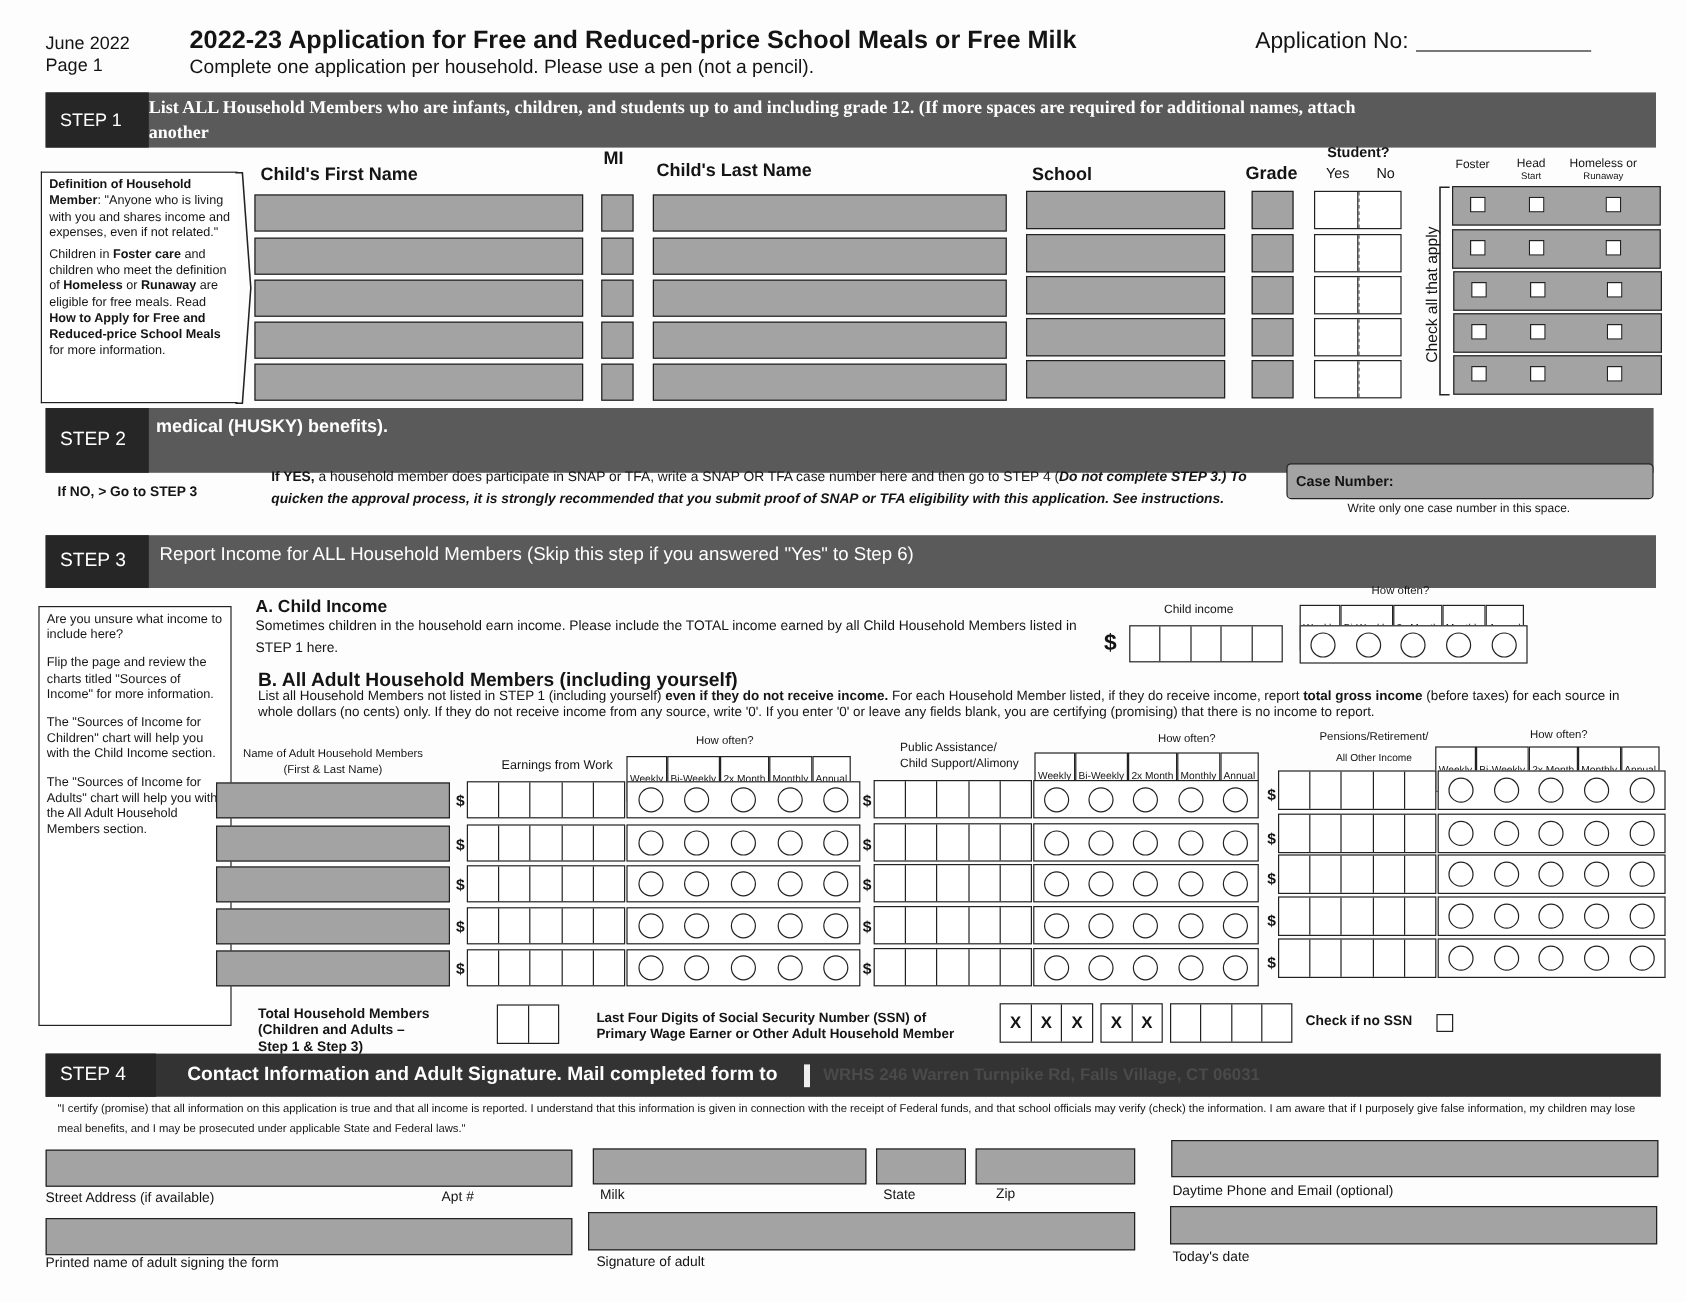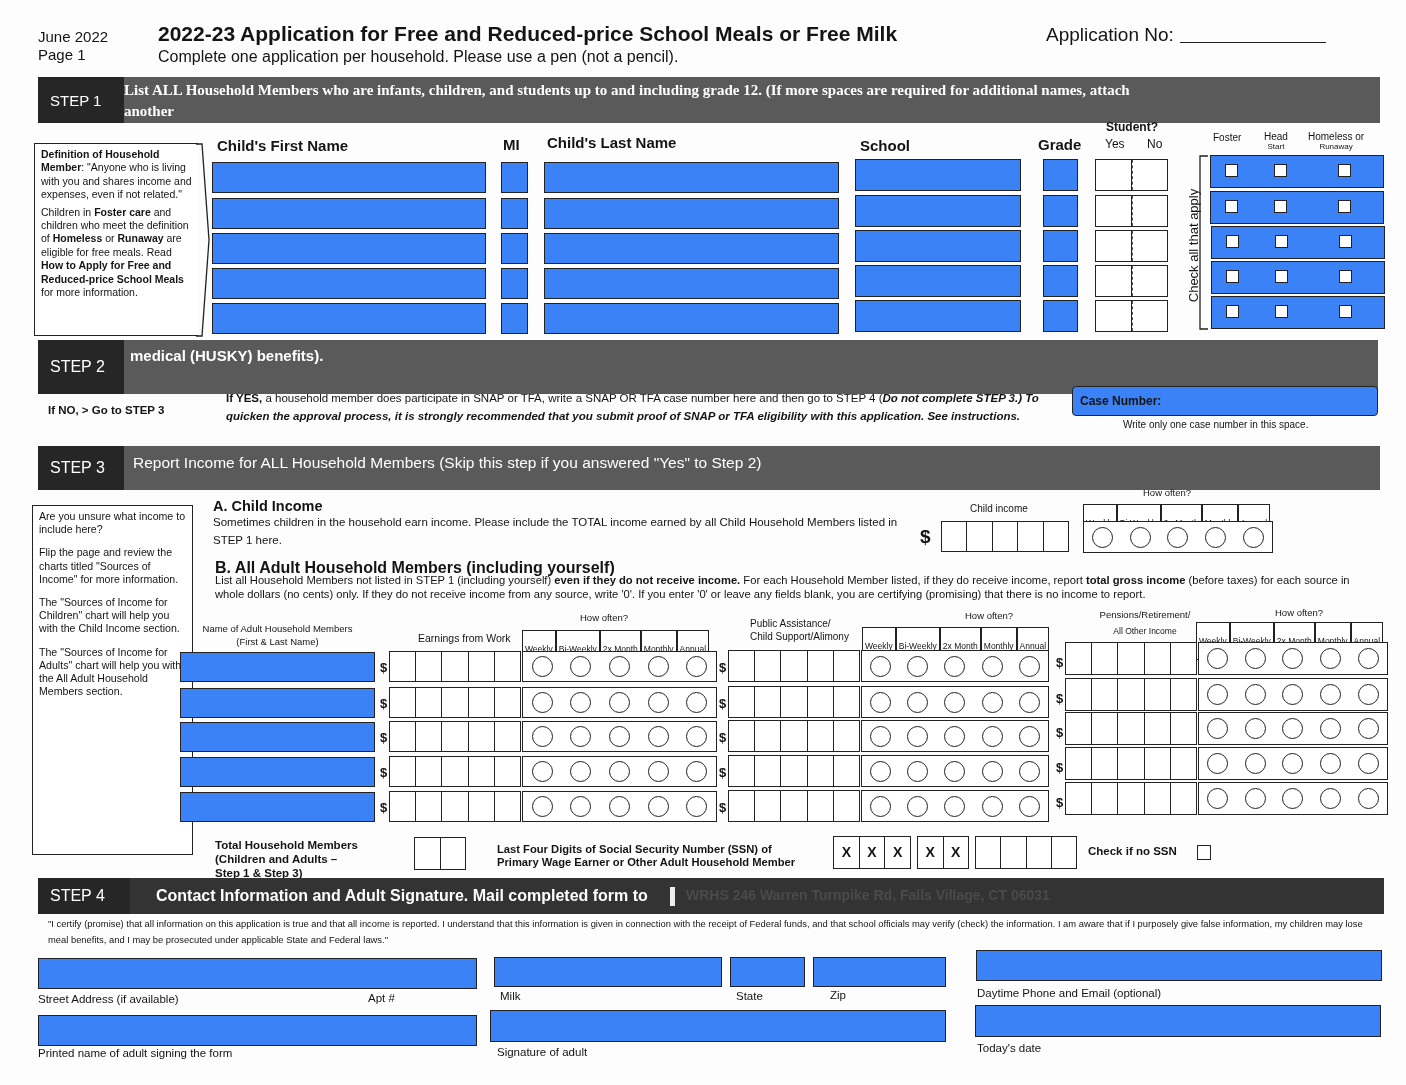--- a/index.html
+++ b/index.html
@@ -1,19 +1,19 @@
 <!DOCTYPE html>
 <html><head>
 <meta charset="utf-8">
 <style>
   * { box-sizing: border-box; margin: 0; padding: 0; }
   html, body { width: 1406px; height: 1085px; background: #fdfdfd; overflow: hidden; }
   body { position: relative; font-family: "Liberation Sans", sans-serif; color: #141414; }
   .abs { position: absolute; }
-  .box { position: absolute; border: 1.6px solid #222; background: #3b82f6; }
+  .box { position: absolute; border: 1.6px solid #222; background: #a3a3a3; }
   .bar { position: absolute; background: #5a5a5a; color: #fff; }
   .bar .lbl { position: absolute; background: #262626; color: #fff; font-size: 16px; display:flex; align-items:center; padding-left: 12px; }
   .bar .txt { position: absolute; font-weight: bold; font-size: 15.5px; line-height: 21px; }
   .hdr-date { left: 38px; top: 28px; font-size: 15px; line-height: 18px; }
   .title { left: 158px; top: 22px; font-size: 21px; font-weight: bold; }
   .subtitle { left: 158px; top: 48px; font-size: 16px; }
   .appno { left: 1046px; top: 24px; font-size: 19px; }
   .appno-line { left: 1180px; top: 42px; width: 146px; border-bottom: 1.5px solid #222; }
   .col-h { font-weight: bold; font-size: 15px; }
   .small { font-size: 11px; }
@@ -52,21 +52,21 @@
 
 <div class="note" style="left:34px; top:143px; width:164px; height:193px; border-right:none;">
   <p style="margin-bottom:4px;"><b>Definition of Household Member</b><span>: "Anyone who is living with you and shares income and expenses, even if not related."</span></p>
   <p><span>Children in </span><b>Foster care</b><span> and children who meet the definition of </span><b>Homeless</b><span> or </span><b>Runaway</b><span> are eligible for free meals. Read </span><b>How to Apply for Free and Reduced-price School Meals</b><span> for more information.</span></p>
 </div>
 <svg class="abs" style="left:196px; top:143px;" width="14" height="194">
   <polyline points="0,1 6,1 13,97 6,193 0,193" fill="none" stroke="#222" stroke-width="1.3"></polyline>
 </svg>
 
 <div class="abs col-h" style="left:217px; top:137px;">Child's First Name</div>
-<div class="abs col-h" style="left:503px; top:136px;text-align:right;">MI</div>
+<div class="abs col-h" style="left:503px; top:124px;text-align:right;">MI</div>
 <div class="abs col-h" style="left:547px; top:134px;">Child's Last Name</div>
 <div class="abs col-h" style="left:860px; top:137px;">School</div>
 <div class="abs col-h" style="left:1038px; top:136px;">Grade</div>
 <div class="abs" style="left:1106px; top:120px; font-size:12px; font-weight:bold;">Student?</div>
 <div class="abs" style="left:1105px; top:137px; font-size:12px;">Yes</div>
 <div class="abs" style="left:1147px; top:137px; font-size:12px;">No</div>
 <div class="abs small" style="left:1213px; top:132px; font-size:10px;">Foster</div>
 <div class="abs small" style="left:1264px; top:132px; font-size:10px; text-align:center; line-height:10px;">
   <div>Head</div>
     <div style="font-size:8px;">Start</div>
@@ -163,21 +163,21 @@
 <div class="abs" style="left:226px; top:389px; width:836px; font-size:11.5px; line-height:18px; font-weight:bold;">
   <span>If YES,</span><span style="font-weight:normal;"> a household member does participate in SNAP or TFA, write a SNAP OR TFA case number here and then go to STEP 4 (</span><i>Do not complete STEP 3.) To quicken the approval process, it is strongly recommended that you submit proof of SNAP or TFA eligibility with this application. See instructions.</i>
 </div>
 <div class="box" style="left:1072px; top:386px; width:306px; height:30px; border-radius:4px;">
   <span style="position:absolute; left:7px; top:7px; font-size:12px; font-weight:bold;">Case Number:</span>
 </div>
 <div class="abs" style="left:1123px; top:419px; font-size:10px;">Write only one case number in this space.</div>
 
 <div class="bar" style="left:38px; top:446px; width:1342px; height:44px;">
   <div class="lbl" style="left:0; top:0; width:86px; height:44px;">STEP 3</div>
-  <div class="txt" style="left:95px; top:6px; white-space:nowrap; font-weight:normal; font-size:15.5px;">Report Income for ALL Household Members (Skip this step if you answered "Yes" to Step 2)</div>
+  <div class="txt" style="left:95px; top:6px; white-space:nowrap; font-weight:normal; font-size:15.5px;">Report Income for ALL Household Members (Skip this step if you answered "Yes" to Step 6)</div>
 </div>
 
 <div class="note" style="left:32px; top:505px; width:161px; height:350px; font-size:10.6px; line-height:13.2px;">
   <p style="margin-bottom:10px;">Are you unsure what income to include here?</p>
   <p style="margin-bottom:10px;">Flip the page and review the charts titled "Sources of Income" for more information.</p>
   <p style="margin-bottom:10px;">The "Sources of Income for Children" chart will help you with the Child Income section.</p>
   <p>The "Sources of Income for Adults" chart will help you with the All Adult Household Members section.</p>
 </div>
 
 <div class="abs" style="left:213px; top:498px; font-size:14.5px; font-weight:bold;">A. Child Income</div>

